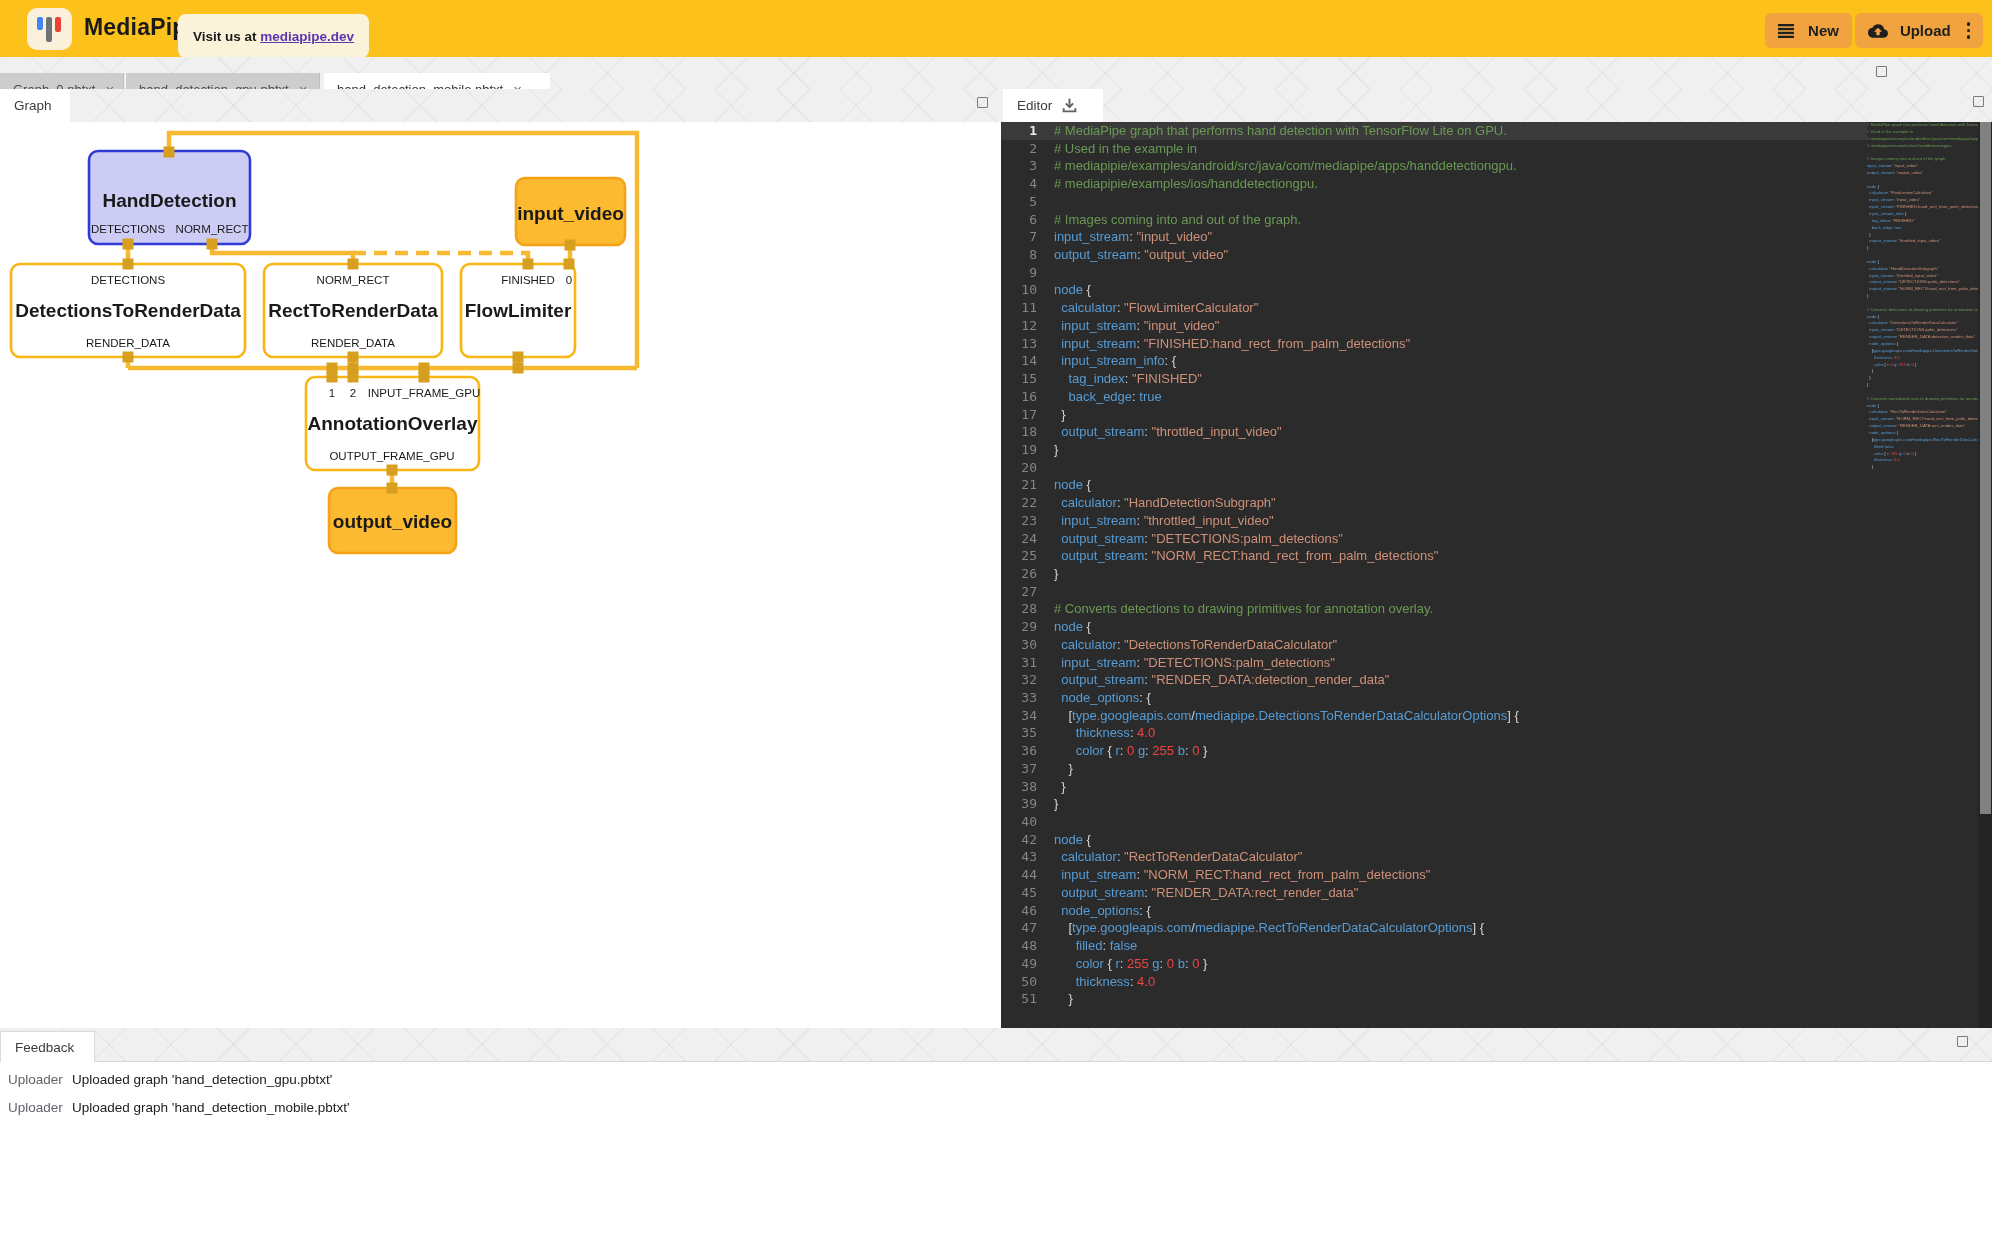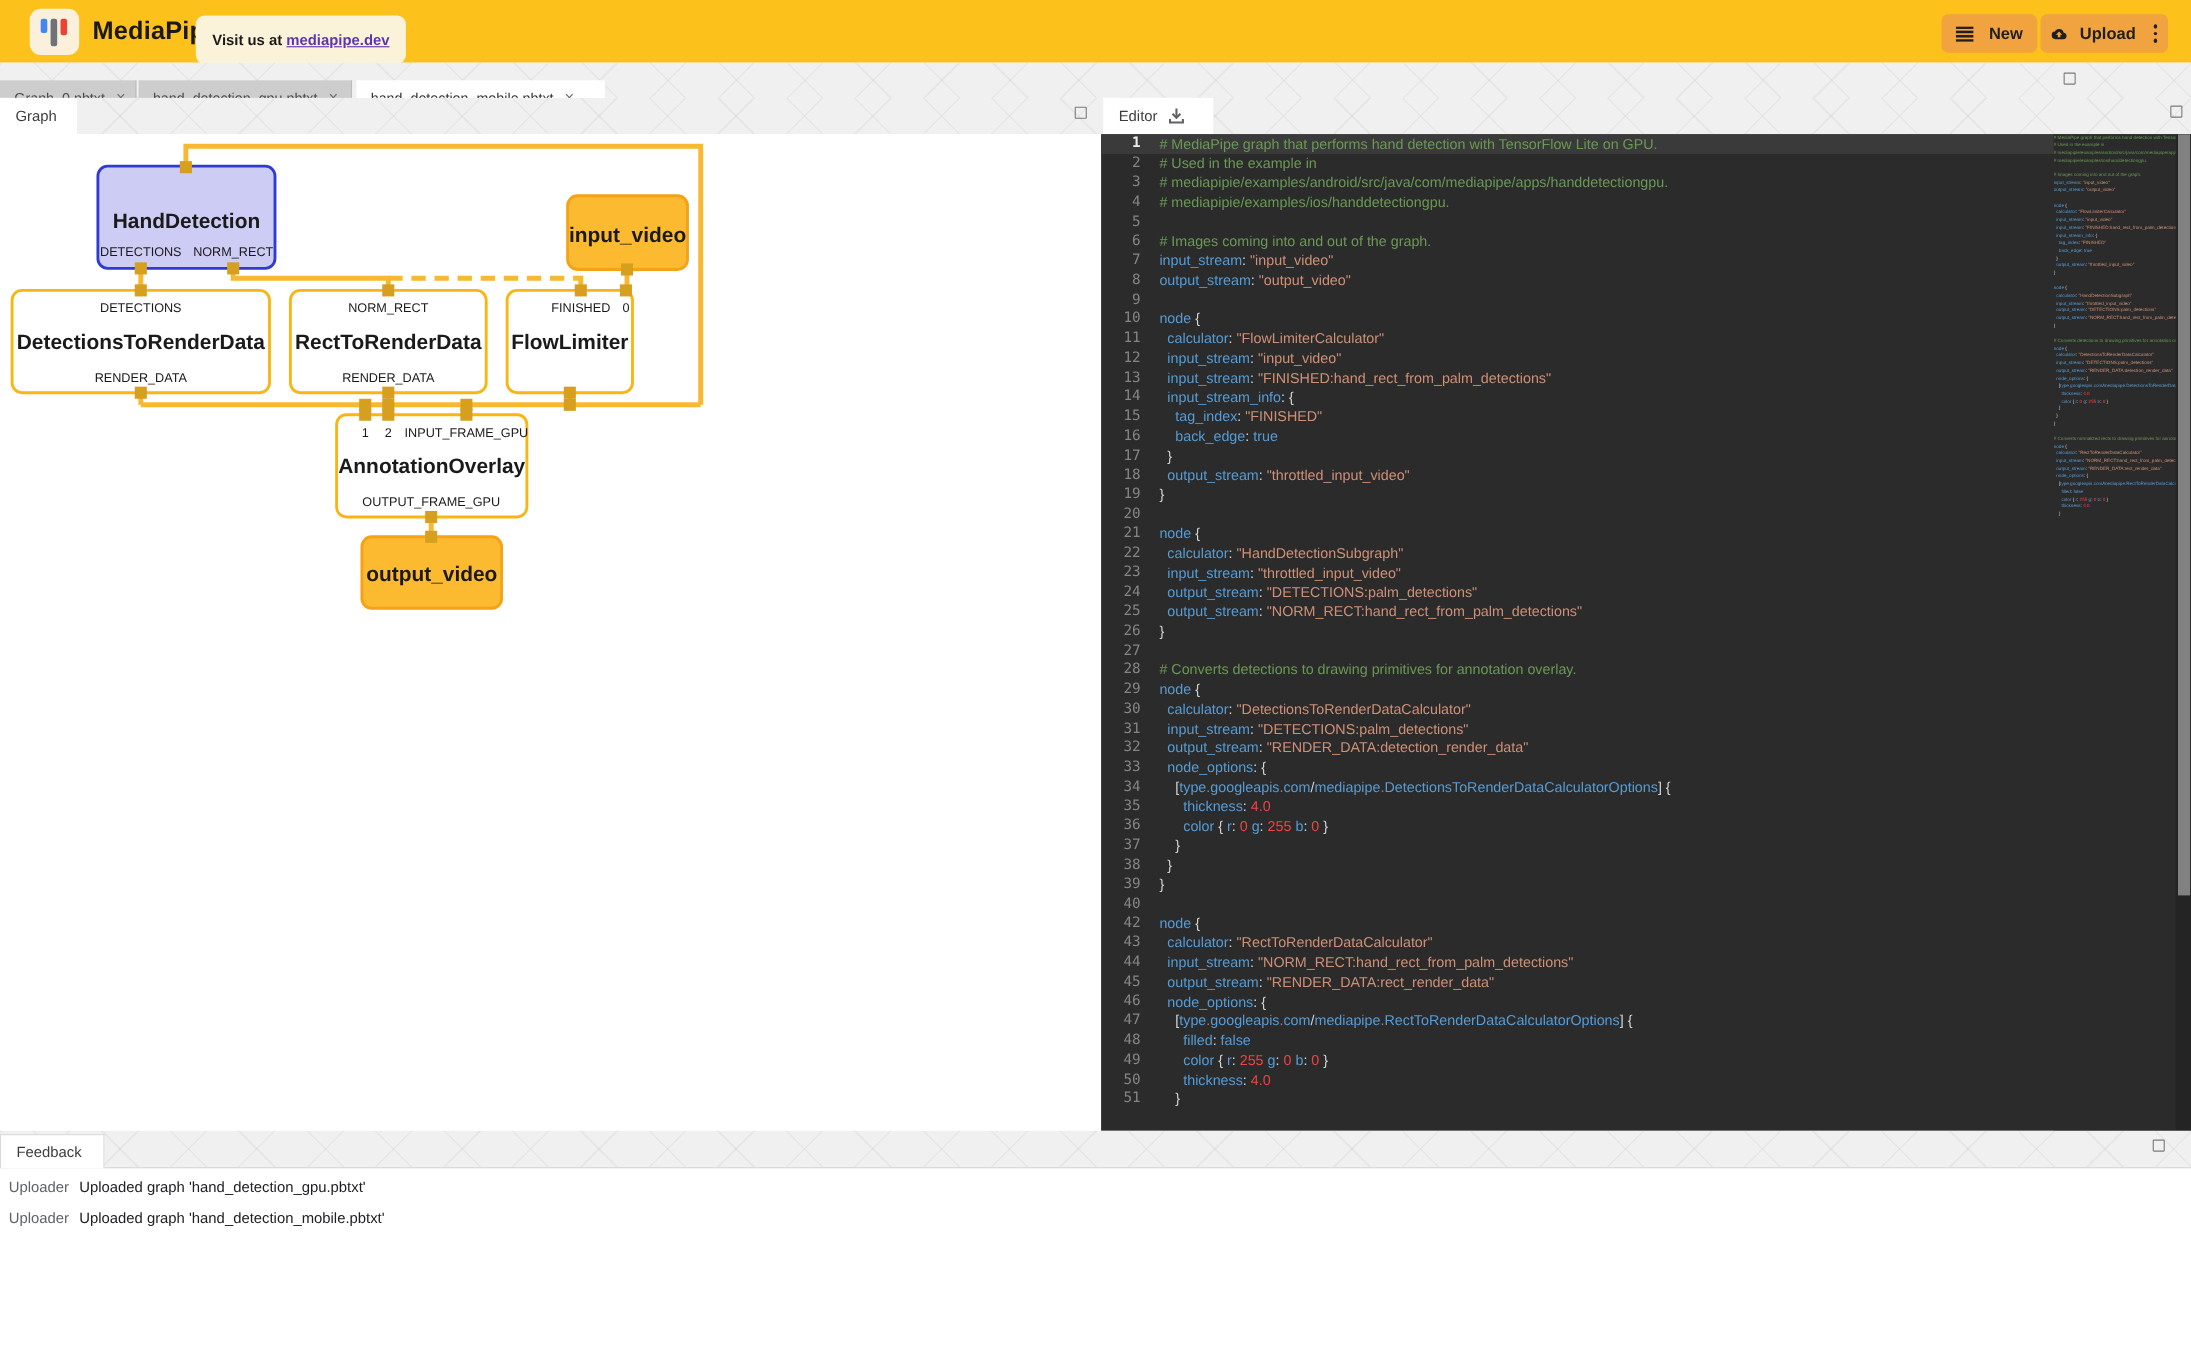--- a/index.html
+++ b/index.html
@@ -12,21 +12,21 @@
   #header{position:absolute;left:0;top:0;width:1992px;height:57px;background:#FCC11A;display:flex;align-items:center;}
   #logo-chip{position:absolute;left:27px;top:8px;width:45px;height:42px;background:#FAF0DB;border-radius:10px;}
   #logo-chip .bar{position:absolute;border-radius:2px;}
   #app-title{position:absolute;left:84px;top:14px;font-size:23px;font-weight:bold;color:#1A1A1A;letter-spacing:.2px;}
   #visit-badge{position:absolute;left:178px;top:14px;height:44px;background:#FBF2DA;border-radius:8px;
     display:flex;align-items:center;padding:0 15px;font-size:13.5px;font-weight:bold;color:#1A1A1A;white-space:pre;}
   #visit-badge a{color:#5E35B1;text-decoration:underline;font-weight:bold;cursor:pointer;}
   .hdr-btn{position:absolute;top:13px;height:35px;background:#F0A33E;border-radius:6px;display:flex;align-items:center;
     justify-content:center;font-size:15px;font-weight:bold;color:#1F1F1F;cursor:pointer;gap:12px;border:none;}
   #new-btn{left:1765px;width:87px;}
-  #upload-btn{left:1855px;width:116px;padding:12px 10px;}
+  #upload-btn{left:1855px;width:128px;padding:12px 10px;}
   .kebab{display:flex;flex-direction:column;gap:3px;margin-left:4px;}
   .kebab i{width:3.4px;height:3.4px;border-radius:50%;background:#1F1F1F;}
   
   #file-tab-row{position:absolute;left:0;top:57px;width:1992px;height:32px;}
   .ftab{position:absolute;top:16px;height:32px;display:flex;align-items:center;padding:0 10px 0 13px;
     font-size:13px;color:#4A4A4A;background:#CDCDCD;cursor:pointer;border-right:1px solid #BDBDBD;}
   .ftab.active{background:#FFFFFF;color:#333;border-right:none;}
   .ftab .x{margin-left:10px;font-size:15px;color:#6E6E6E;line-height:1;cursor:pointer;}
   
   #panel-row{position:absolute;left:0;top:89px;width:1992px;height:33px;}

